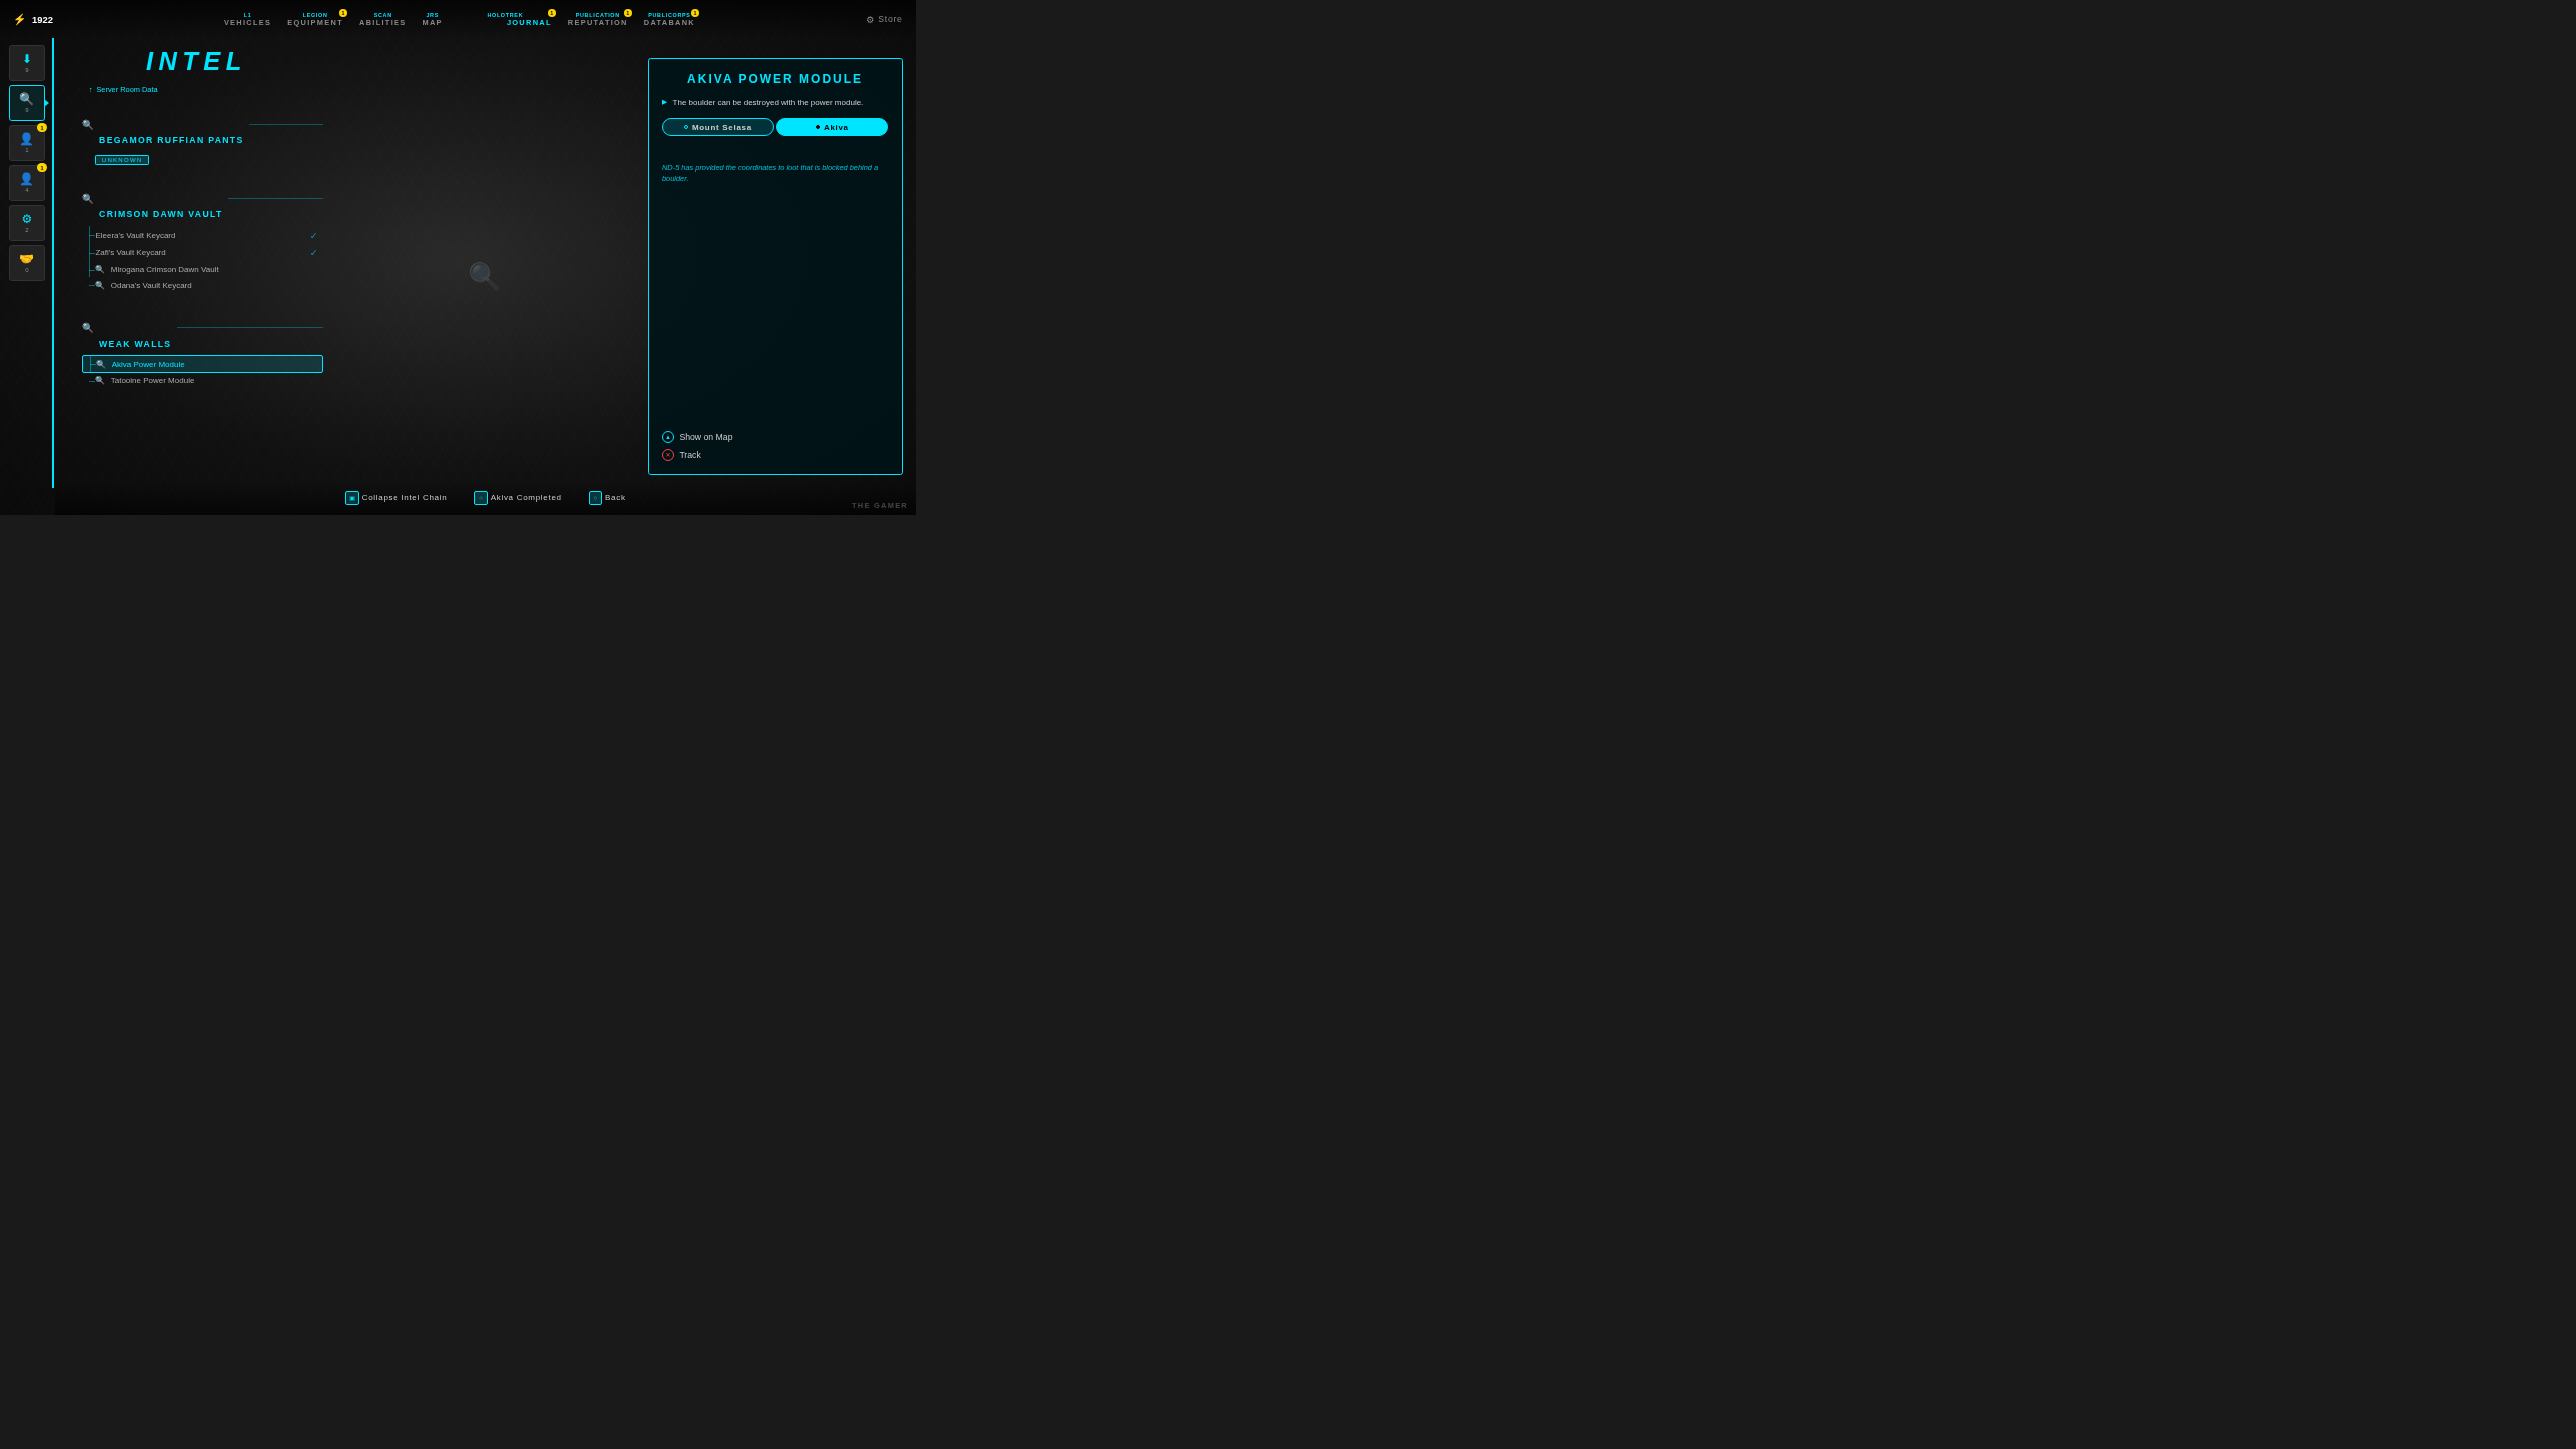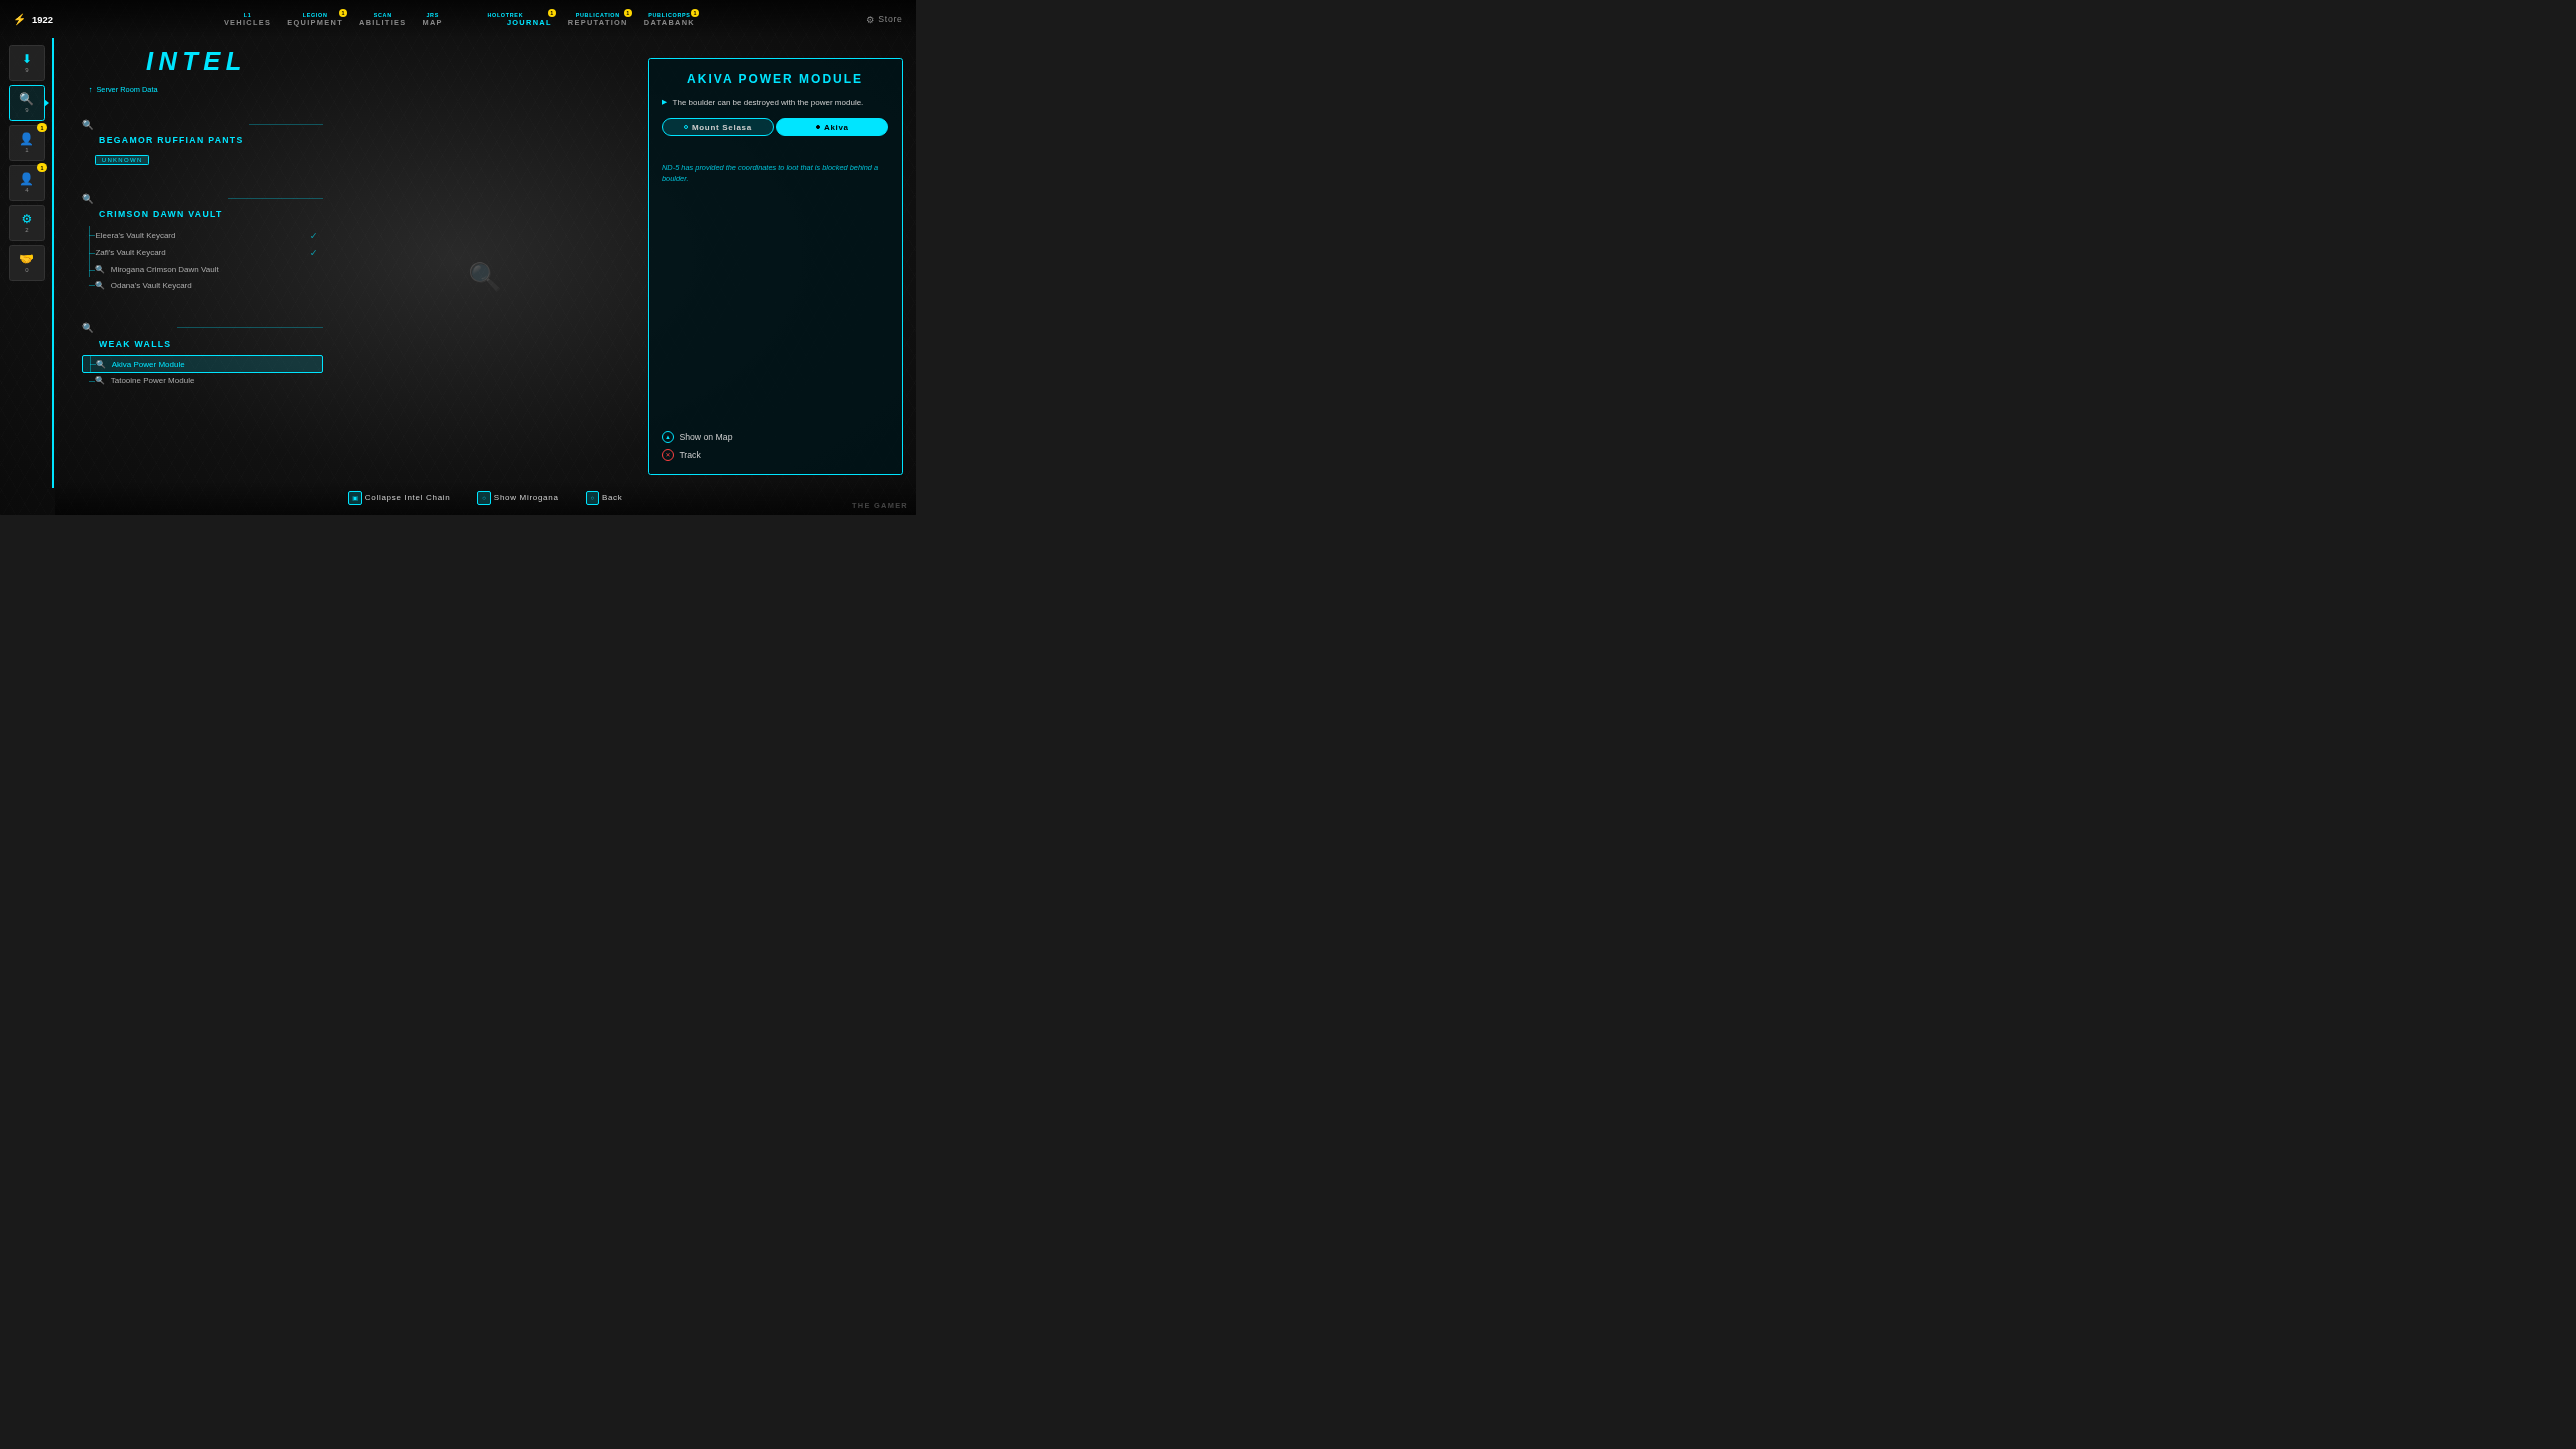--- a/index.html
+++ b/index.html
@@ -782,21 +782,21 @@
 
 </div>
 
 <div class="bottom-bar">
   <div class="bottom-btn">
     <div class="bottom-btn-icon">▣</div>
     <span class="bottom-btn-label">Collapse Intel Chain</span>
   </div>
   <div class="bottom-btn">
     <div class="bottom-btn-icon">○</div>
-    <span class="bottom-btn-label">Show Mirogana</span>
+    <span class="bottom-btn-label">Akiva Completed</span>
   </div>
   <div class="bottom-btn">
     <div class="bottom-btn-icon">○</div>
     <span class="bottom-btn-label">Back</span>
   </div>
 </div>
 
 <div class="watermark">THE GAMER</div>
 
 

